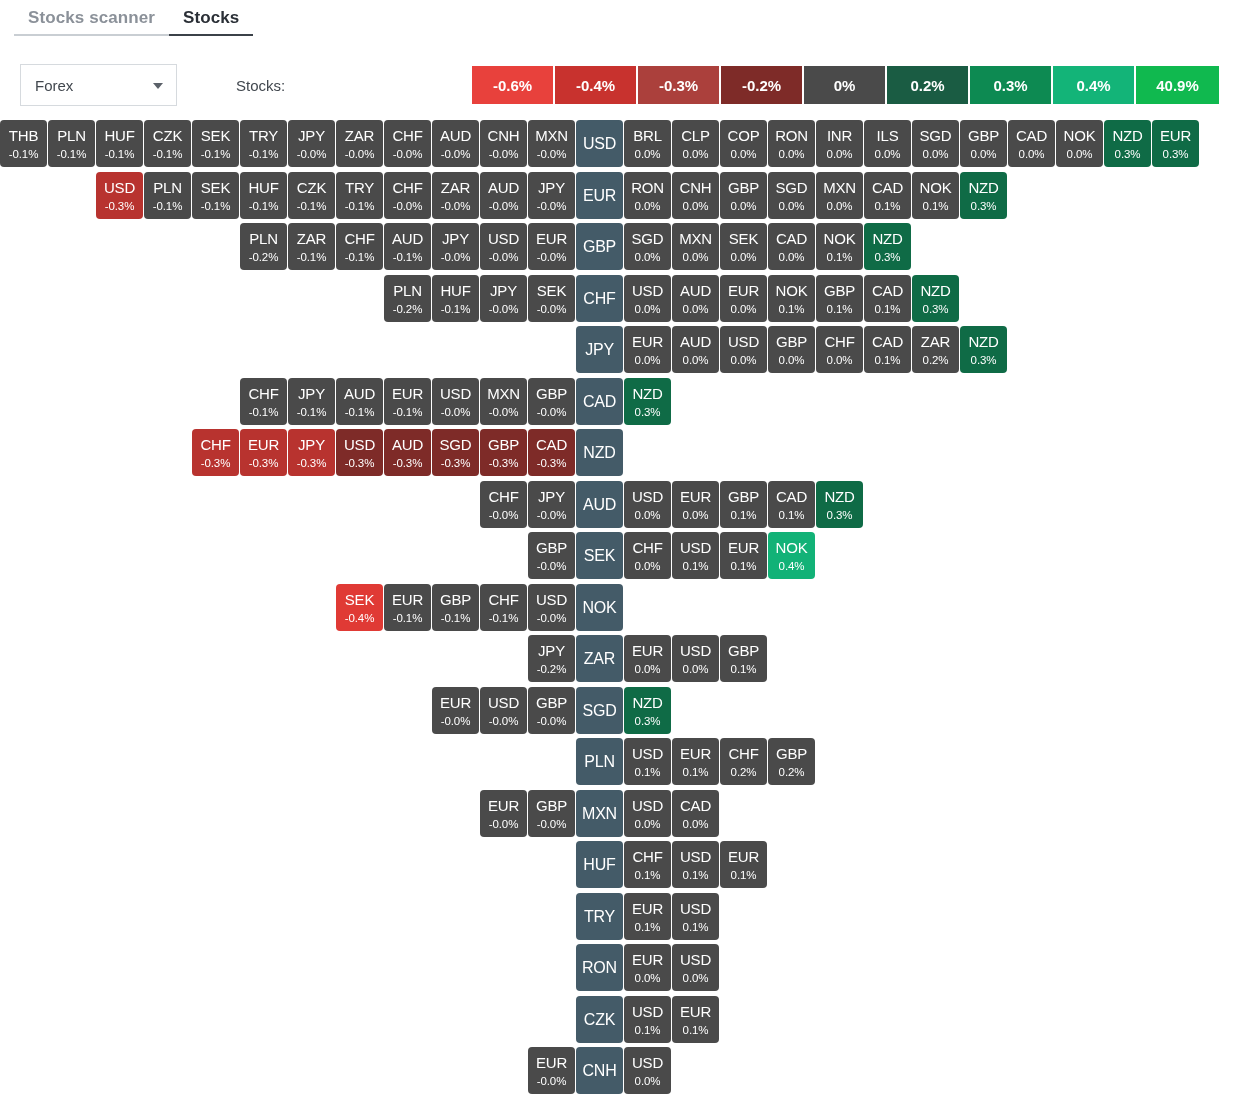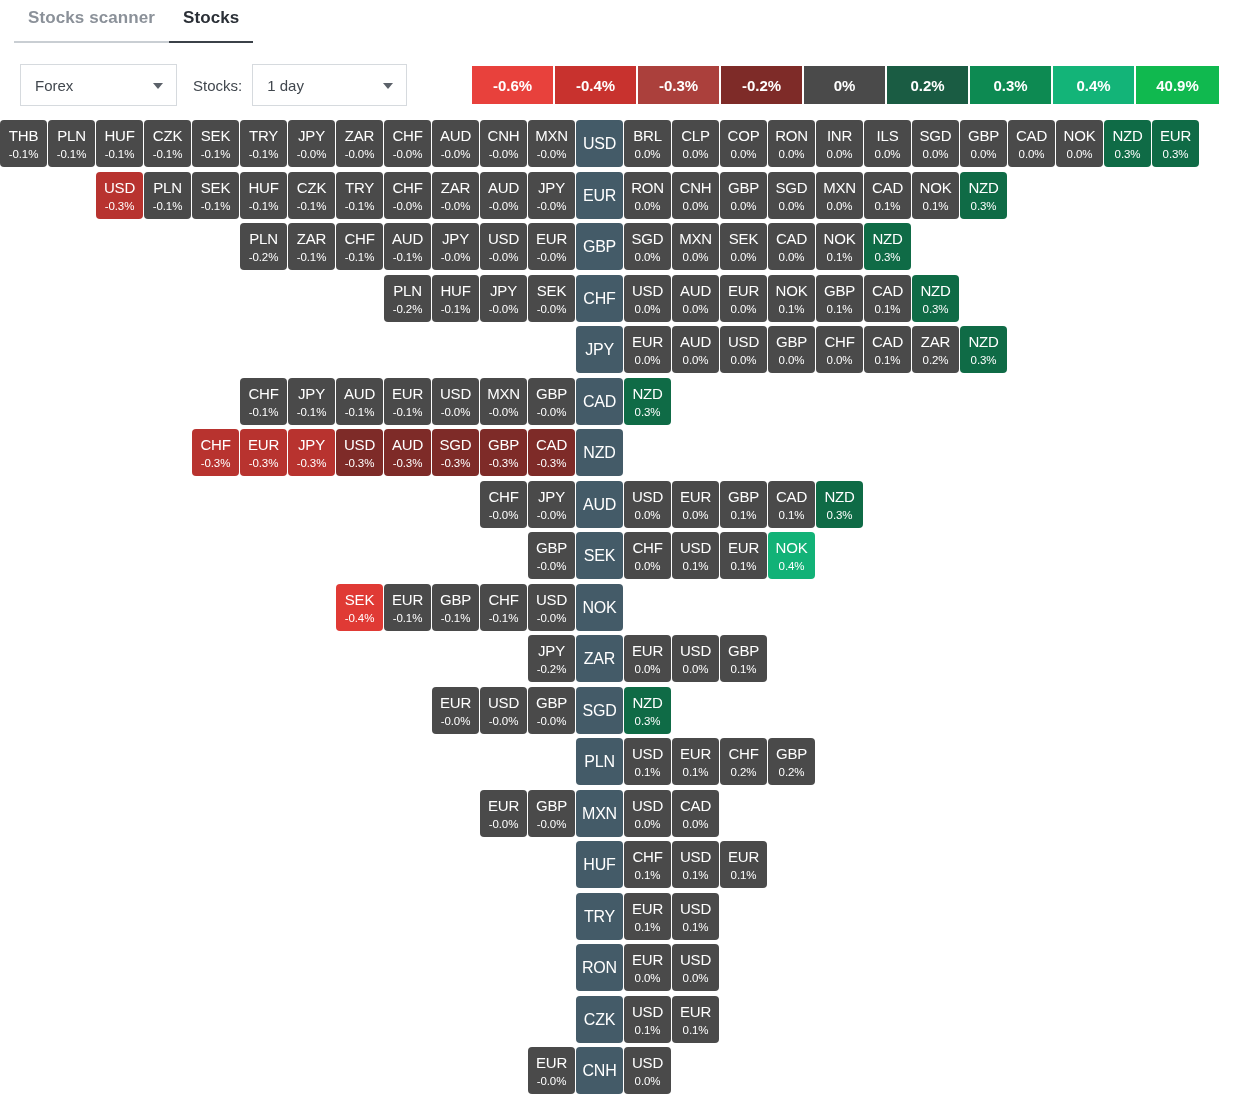--- a/index.html
+++ b/index.html
@@ -24,39 +24,40 @@
     left: 14px;
     top: 0;
     width: 310px;
     height: 40px;
     display: flex;
     align-items: flex-start;
   }
   .tab {
     font-size: 17px;
     font-weight: bold;
-    padding: 8px 14px 13px 14px;
+    padding: 8px 14px 6px 14px;
     color: #8b9199;
     border-bottom: 2px solid #c9ced3;
     cursor: pointer;
     white-space: nowrap;
     letter-spacing: 0.1px;
   }
   .tab.active {
     color: #2a2f36;
     border-bottom: 2px solid #3b4148;
   }
 
   
   .controls {
     position: absolute;
     left: 20px;
     top: 64px;
     display: flex;
     align-items: center;
+    gap: 43px;
   }
   .select {
     position: relative;
     height: 42px;
     border: 1px solid #d6dade;
     background: #ffffff;
     display: flex;
     align-items: center;
     padding: 0 34px 0 14px;
     font-size: 15px;
@@ -174,24 +175,20 @@
       <span>Stocks</span>
     </div>
   </div>
 
   <div class="controls">
     <div class="select market">
       <span>Forex</span>
       <span class="caret"></span>
     </div>
     <span class="period-label">Stocks:</span>
-    <div class="select period">
-      <span>1 day</span>
-      <span class="caret"></span>
-    </div>
   </div>
 
   <div class="legend" id="legend">
       <div class="legend-cell" style="background: rgb(232, 65, 60);">
         <span>-0.6%</span>
       </div>
       <div class="legend-cell" style="background: rgb(200, 50, 46);">
         <span>-0.4%</span>
       </div>
       <div class="legend-cell" style="background: rgb(171, 64, 60);">

